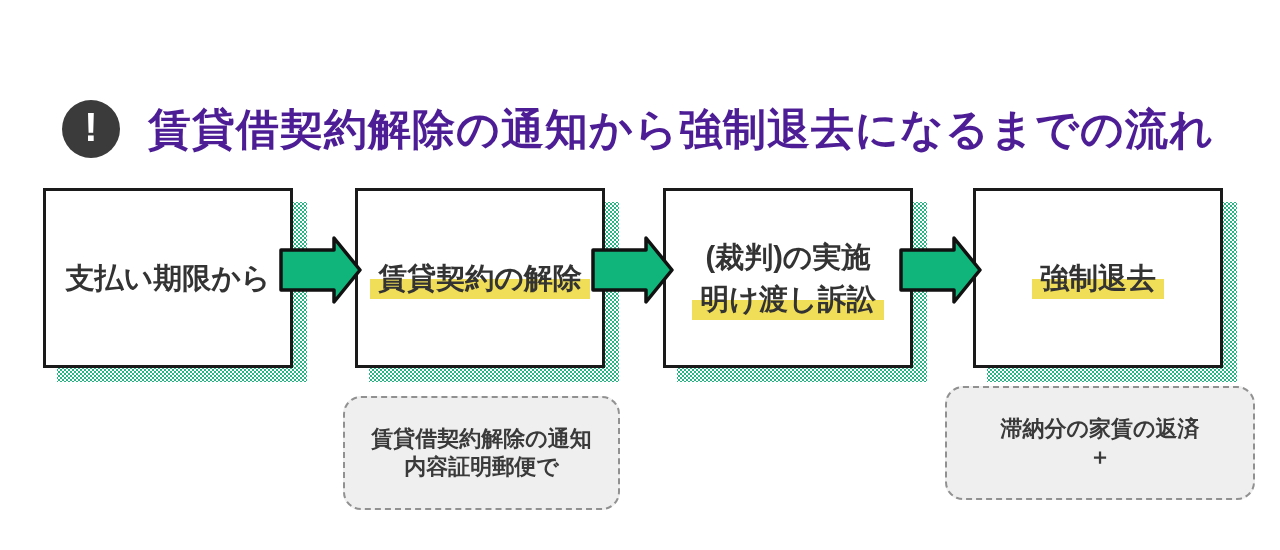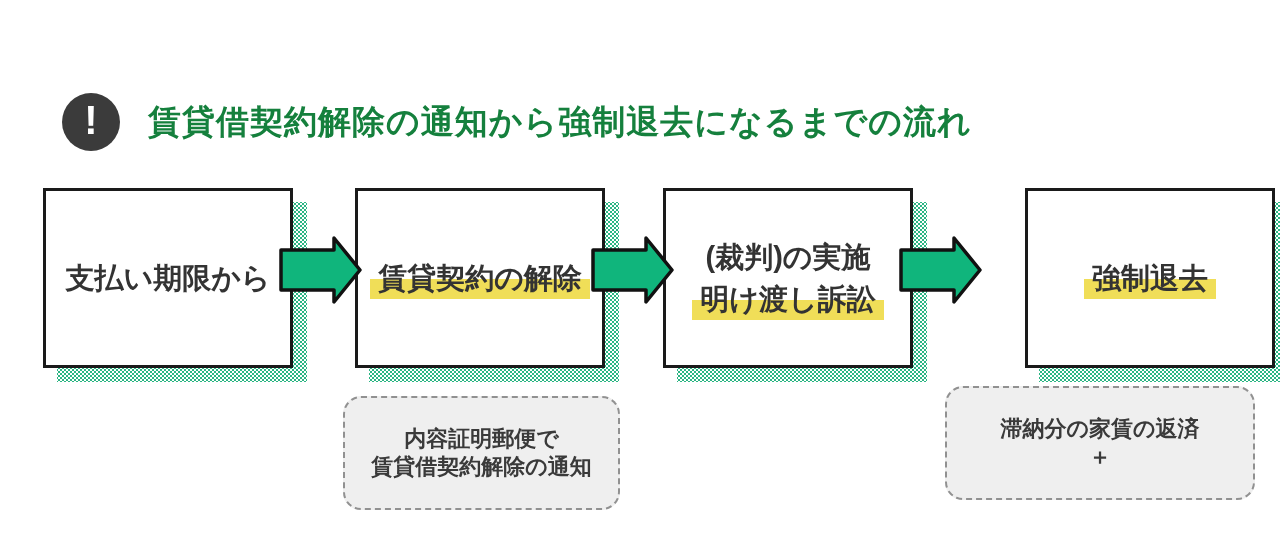--- a/index.html
+++ b/index.html
@@ -24,21 +24,21 @@
   
   .header{position:absolute;left:62px;top:71px;display:flex;align-items:center;gap:28px;}
   .alert-icon{
     width:58px;height:58px;border-radius:50%;
     background:var(--icon-dark);color:#fff;
     display:flex;align-items:center;justify-content:center;
     font-size:40px;font-weight:bold;line-height:1;flex:0 0 auto;
     padding-bottom:4px;
   }
   .page-title{
-    font-size:33px;font-weight:900;color:#15803d;
+    font-size:43px;font-weight:900;color:#4c1d95;
     letter-spacing:1px;white-space:nowrap;line-height:58px;
   }
 
   
   .step{position:absolute;top:188px;width:250px;height:180px;}
   .step-shadow{
     position:absolute;left:14px;top:14px;width:250px;height:180px;
     background-image:
       radial-gradient(circle, var(--shadow-green) 1.0px, transparent 1.2px),
       radial-gradient(circle, var(--shadow-green) 1.0px, transparent 1.2px);
@@ -56,21 +56,21 @@
     font-size:29px;font-weight:bold;color:var(--ink);
     line-height:42px;text-align:center;white-space:nowrap;
   }
   .hl{
     display:inline-block;padding:0 8px;
     background-image:linear-gradient(var(--highlight-yellow),var(--highlight-yellow));
     background-repeat:no-repeat;
     background-size:100% 20px;
     background-position:0 22px;
   }
-  .step1{left:43px;padding-left:18px;} .step2{left:355px;} .step3{left:663px;} .step4{left:1025px;text-decoration:underline;}
+  .step1{left:43px;padding-left:18px;} .step2{left:355px;} .step3{left:663px;} .step4{left:973px;text-decoration:underline;}
 
   
   .arrow{position:absolute;top:236px;width:84px;height:68px;z-index:3;}
   .arrow svg{display:block;width:84px;height:68px;}
   .arrow1{left:279px;} .arrow2{left:591px;} .arrow3{left:899px;}
 
   
   .note{
     position:absolute;
     background:var(--note-bg);
@@ -139,22 +139,22 @@
   </div>
 
   <div class="step step4">
     <div class="step-shadow"></div>
     <div class="step-box">
       <div class="step-line"><span class="hl">強制退去</span></div>
     </div>
   </div>
 
   <div class="note note1">
+    <div class="note-line">賃貸借契約解除の通知</div>
     <div class="note-line">内容証明郵便で</div>
-    <div class="note-line">賃貸借契約解除の通知</div>
   </div>
 
   <div class="note note2">
     <div class="note-line">滞納分の家賃の返済</div>
     <div class="note-line">＋</div>
   </div>
 
 </div>
 
 </body></html>

